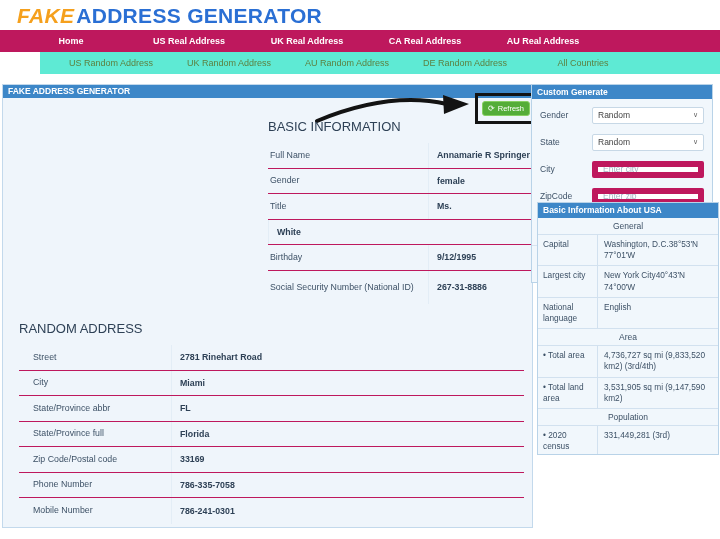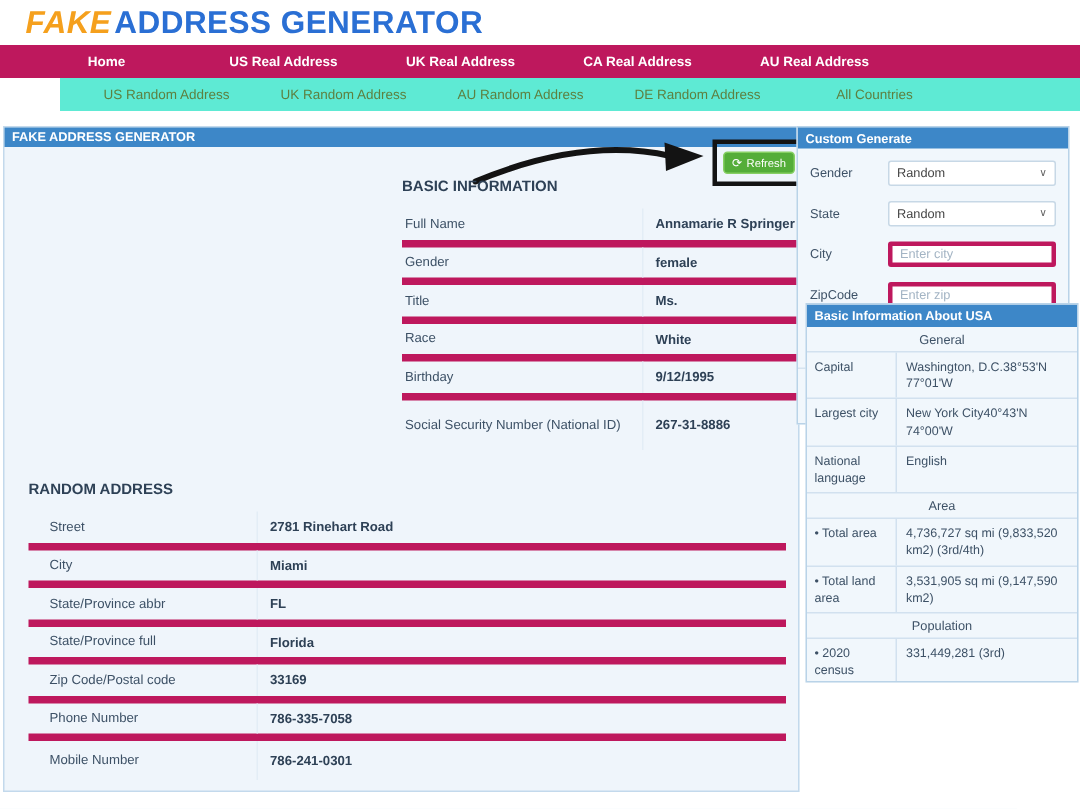--- a/index.html
+++ b/index.html
@@ -29,23 +29,23 @@
 
   .arrow-svg { position:absolute; left:308px; top:8px; width:162px; height:36px; }
   .refresh-box { position:absolute; left:472px; top:8px; width:62px; height:31px;
                  border:3px solid #131313; display:flex; align-items:center; justify-content:center; }
   .refresh-btn { background:#54ad39; border:1px solid #86cf63; border-radius:3px; color:#fff;
                  font-size:7.5px; padding:2px 5px; display:flex; align-items:center; gap:3px; cursor:pointer; }
   .refresh-btn .ricon { font-size:8px; line-height:8px; }
 
   .bi-block { position:absolute; left:265px; top:34px; width:264px; }
   .ra-block { position:absolute; left:16px; top:236px; width:505px; }
-  .blk-heading { font-size:10px; font-weight:bold; color:#2e4156; margin-bottom:9px; }
-
-  .kv-row { display:flex; align-items:center; min-height:25.5px; border-bottom:5px solid #be185d; }
+  .blk-heading { font-size:13px; font-weight:normal; color:#2e4156; margin-bottom:9px; }
+
+  .kv-row { display:flex; align-items:center; min-height:25.5px; border-bottom:1px solid #be185d; }
   .kv-row:last-child { border-bottom:none; }
   .kv-label { font-size:8.8px; color:#3d5166; padding-right:6px; line-height:1.25; }
   .kv-value { flex:1; font-size:8.8px; font-weight:bold; color:#2e4156;
               border-left:1px solid #e3edf6; padding-left:8px; align-self:stretch;
               display:flex; align-items:center; }
   .bi-block .kv-label { width:160px; padding-left:2px; }
   .bi-block .kv-row.tall { min-height:33px; }
   .ra-block .kv-label { width:152px; padding-left:14px; }
 
   
@@ -53,21 +53,21 @@
               background:#f1f7fc; border:1px solid #b9d3e8; }
   .side-header { height:14px; background:#3d87c8; color:#fff; font-size:8.5px; font-weight:bold;
                  line-height:14px; padding-left:5px; }
   .cg-row { display:flex; align-items:center; margin:9px 8px 0 8px; height:18px; }
   .cg-row.first { margin-top:7px; }
   .cg-label { flex:1; font-size:8.5px; color:#3d5166; }
   .cg-select { width:112px; height:17px; background:#fff; border:1px solid #c7d8e6; border-radius:2px;
                display:flex; align-items:center; justify-content:space-between; padding:0 5px;
                font-size:8.5px; color:#444; cursor:pointer; }
   .cg-select .chev { font-size:7px; color:#666; }
-  .cg-input { width:112px; height:17px; background:#fff; border:3px solid #be185d; border-radius:2px;
+  .cg-input { width:112px; height:17px; background:#fff; border:6px solid #be185d; border-radius:2px;
               font-size:8.5px; padding:0 5px; color:#333; font-family:"Liberation Sans",sans-serif; }
   .cg-input::placeholder { color:#a3b4c4; }
   .generate-btn { display:block; margin:11px auto 0 auto; width:58px; height:18px;
                   background:#2f6fad; border:1px solid #285e93; border-radius:3px;
                   color:#fff; font-size:8.5px; cursor:pointer; font-family:"Liberation Sans",sans-serif; }
   .cg-divider { margin-top:11px; border-top:1px solid #d6e4f0; }
   .pc-row { display:flex; align-items:center; margin:10px 8px 0 8px; height:19px; }
   .pc-select { width:128px; height:19px; background:#fff; border:1px solid #c7d8e6; border-radius:2px;
                display:flex; align-items:center; justify-content:space-between; padding:0 6px;
                font-size:8.5px; color:#444; cursor:pointer; }
@@ -130,21 +130,20 @@
     </div>
     <div class="kv-row">
       <div class="kv-label">Gender</div>
       <div class="kv-value">female</div>
     </div>
     <div class="kv-row">
       <div class="kv-label">Title</div>
       <div class="kv-value">Ms.</div>
     </div>
     <div class="kv-row">
-      <div class="kv-label">Race</div>
       <div class="kv-value">White</div>
     </div>
     <div class="kv-row">
       <div class="kv-label">Birthday</div>
       <div class="kv-value">9/12/1995</div>
     </div>
     <div class="kv-row tall">
       <div class="kv-label">Social Security Number (National ID)</div>
       <div class="kv-value">267-31-8886</div>
     </div>

